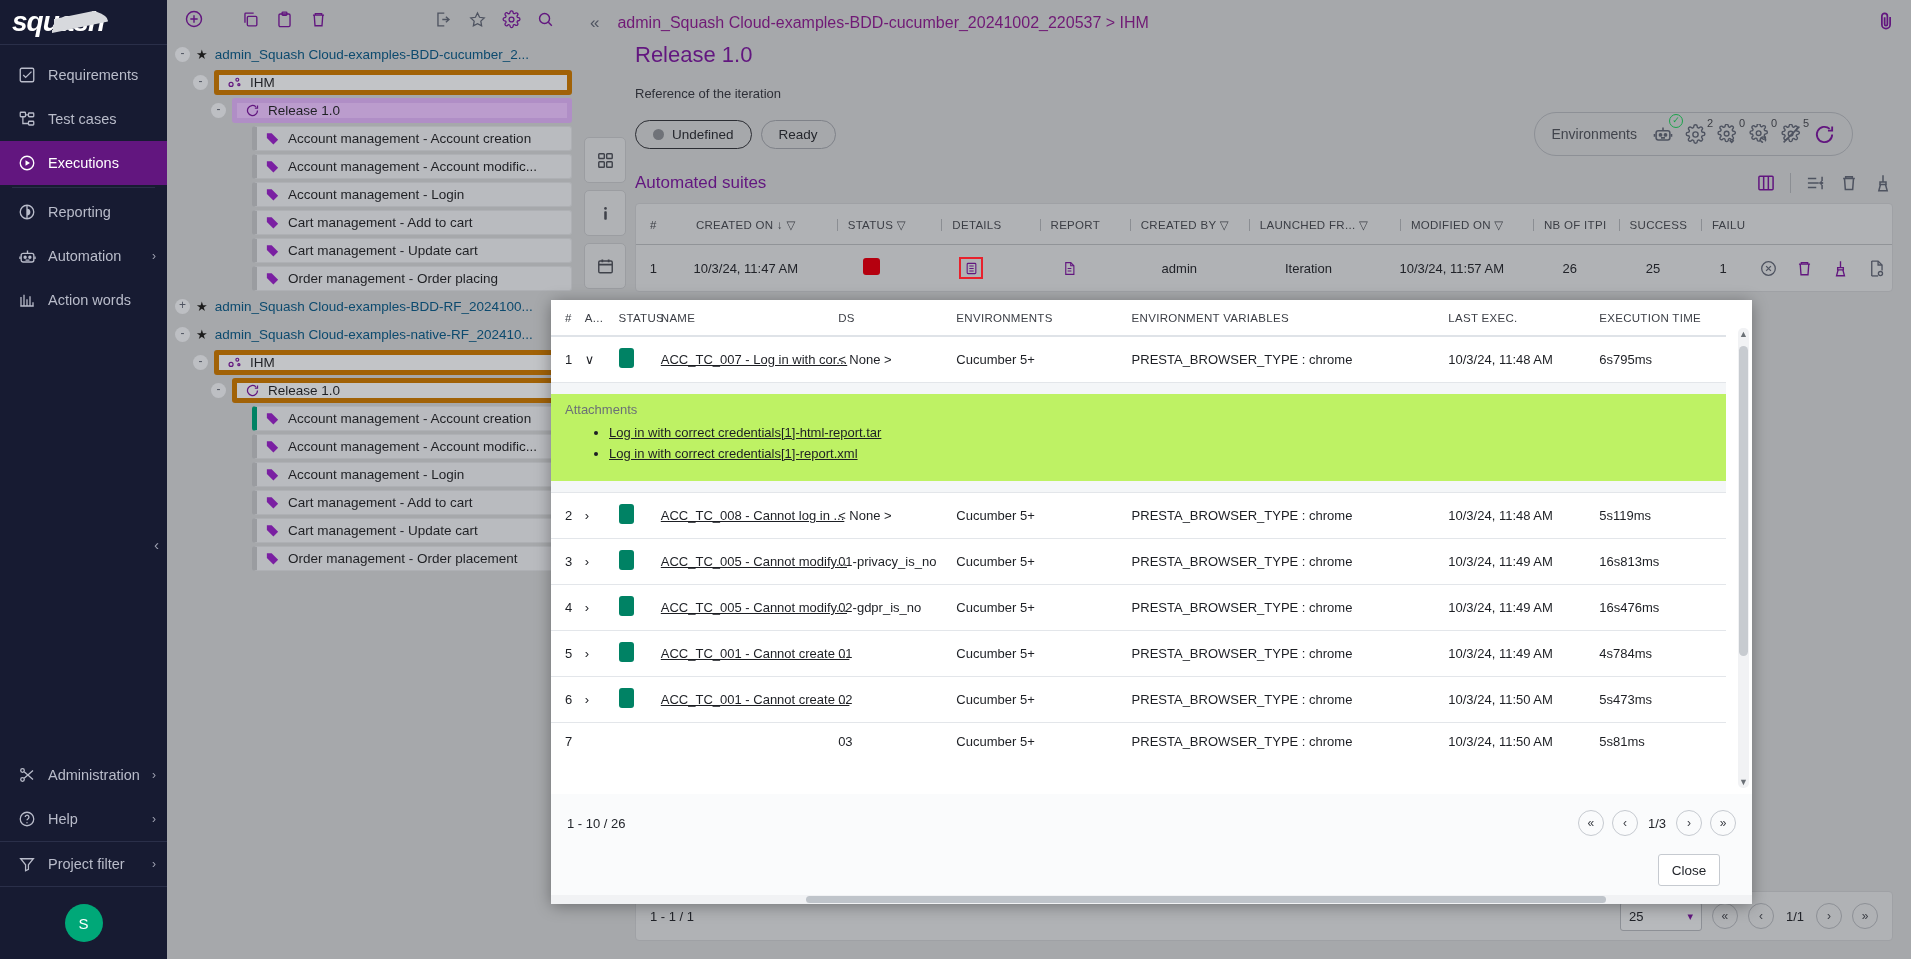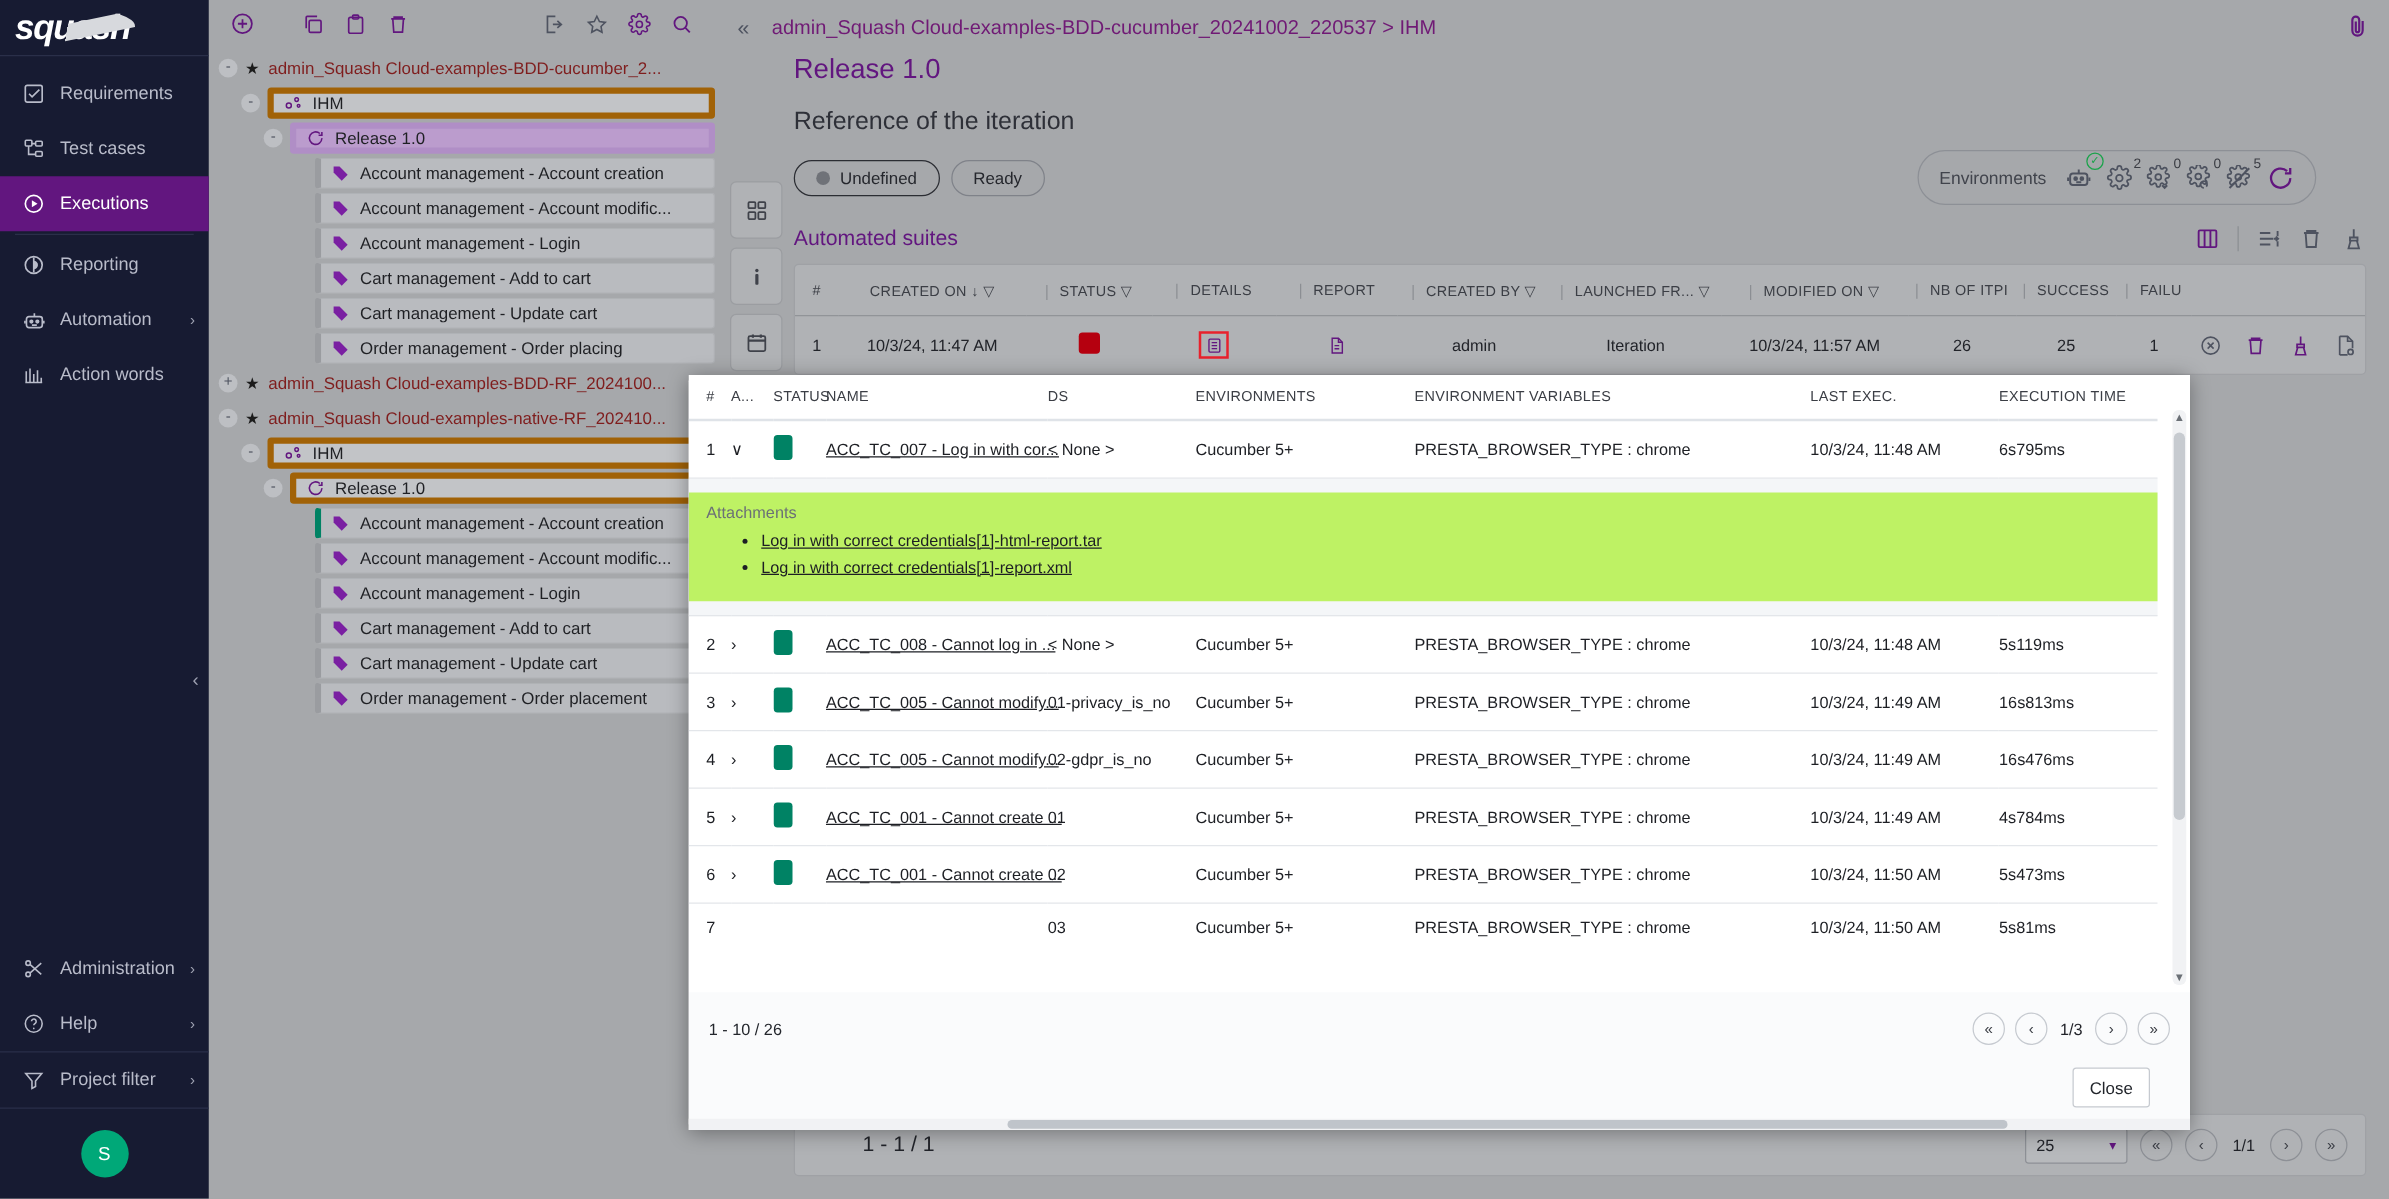--- a/index.html
+++ b/index.html
@@ -68,21 +68,21 @@
   .tb-ico.grey { color: #4e5360; }
   .tb-spacer { flex: 1; }
   .tree-body { padding-top: 2px; }
   .tree-row { display: flex; align-items: center; height: 28px; position: relative; font-size: 13.5px; }
   .toggle {
     width: 15px; height: 15px; border-radius: 50%; background: #bdbfc3;
     color: #4e5360; font-size: 12px; line-height: 13px; text-align: center;
     margin-right: 6px; cursor: pointer; flex: none; border: 0;
   }
   .tree-star { color: #1b1b1b; font-size: 13px; margin-right: 7px; }
-  .tree-proj { color: #7f1d1d; font-size: 13.5px; white-space: nowrap; overflow: hidden; text-overflow: ellipsis; }
+  .tree-proj { color: #0c4a6e; font-size: 13.5px; white-space: nowrap; overflow: hidden; text-overflow: ellipsis; }
   .node-pill {
     flex: 1; height: 25px; display: flex; align-items: flex-end;
     background: #c2c4c7; border: 5px solid #a16207; border-radius: 3px;
     padding-left: 8px; overflow: hidden; white-space: nowrap;
   }
   .node-pill.selected { background: #bb9ccd; border-color: #b08ec6; }
   .node-pill .node-ico { margin-right: 8px; color: #62167f; display:flex; align-items:center; }
   .node-pill .node-label { font-size: 13.5px; color: #1f2024; overflow: hidden; text-overflow: ellipsis; }
   .leaf-pill {
     flex: 1; height: 25px; display: flex; align-items: center;
@@ -98,21 +98,21 @@
   .ind-3 { padding-left: 64px; }
 
   
   .main { position: absolute; left: 572px; top: 0; right: 0; height: 959px; background: #a6a8ab; }
   .topbar { height: 46px; display: flex; align-items: center; padding: 0 18px; }
   .collapse-dbl { color: #4e5360; font-size: 17px; cursor: pointer; margin-right: 18px; }
   .breadcrumb { font-size: 16px; color: #701a75; }
   .clip-ico { position: absolute; right: 14px; top: 10px; color: #62167f; cursor: pointer; }
 
   .page-title { font-size: 22px; color: #62167f; padding: 0 18px 0 63px; margin-top: -4px; }
-  .page-sub { font-size: 20px; color: #2e3038; padding: 0 18px 0 63px; margin-top: 18px; }
+  .page-sub { font-size: 13px; color: #2e3038; padding: 0 18px 0 63px; margin-top: 18px; }
 
   .status-row { display: flex; align-items: center; padding: 0 18px 0 63px; margin-top: 19px; position: relative; }
   .pill {
     height: 29px; border-radius: 15px; border: 1px solid #7f8289; display: flex;
     align-items: center; padding: 0 17px; font-size: 13.5px; color: #25272d;
     margin-right: 9px; cursor: pointer; background: transparent;
   }
   .pill .dot { width: 11px; height: 11px; border-radius: 50%; background: #6f7278; margin-right: 8px; }
   .pill.sel { border-color: #2b2d33; }
 
@@ -164,21 +164,21 @@
   .rowacts { display: flex; align-items: center; gap: 17px; justify-content: flex-start; }
   .rowacts .ico { cursor: pointer; }
   .rowacts .g { color: #4e5360; }
   .rowacts .p { color: #62167f; }
 
   .pager-bar {
     position: absolute; left: 63px; right: 18px; bottom: 18px;
     height: 50px; background: #b0b2b5; border: 1px solid #9fa1a5; border-radius: 4px;
     display: flex; align-items: center; padding: 0 14px;
   }
-  .pager-count { font-size: 17px; color: #212329; margin-left: 40px; }
+  .pager-count { font-size: 13px; color: #212329; }
   .pager-right { margin-left: auto; display: flex; align-items: center; gap: 10px; }
   .select-box {
     width: 82px; height: 29px; background: #b7b9bc; border: 1px solid #8d9096; border-radius: 3px;
     display: flex; align-items: center; justify-content: space-between; padding: 0 8px;
     font-size: 13px; color: #212329; cursor: pointer;
   }
   .select-box .car { color: #62167f; font-size: 11px; }
   .pg-btn {
     width: 26px; height: 26px; border-radius: 50%; border: 1px solid #8d9096; color: #3b3e45;
     display: flex; align-items: center; justify-content: center; font-size: 12px; cursor: pointer;

